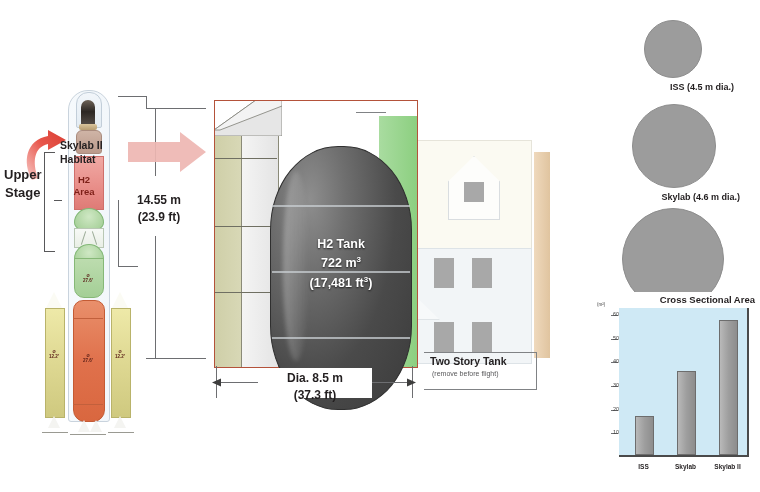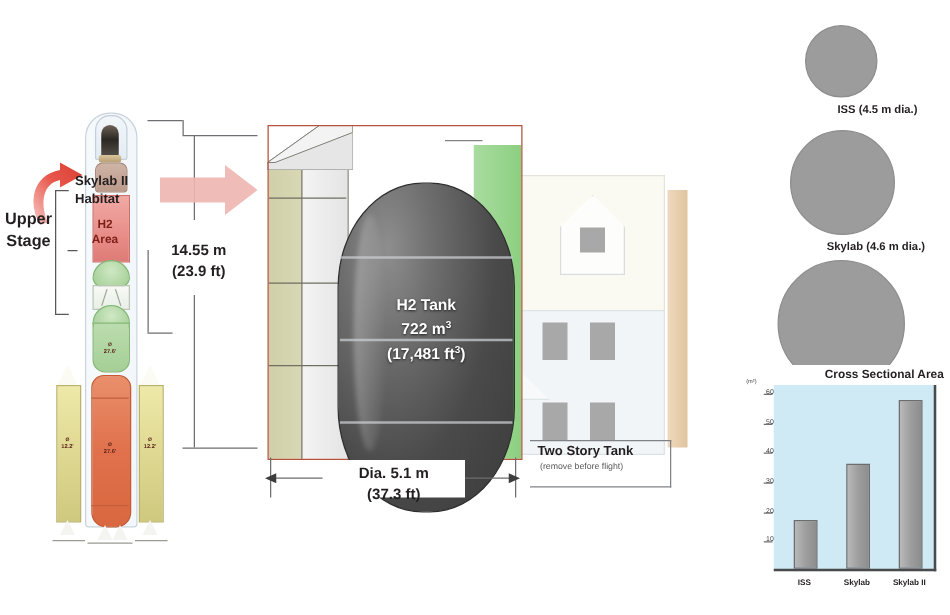--- a/index.html
+++ b/index.html
@@ -377,21 +377,21 @@
     <div class="dimline-v" style="left:412px;top:366px;height:32px;"></div>
     <div class="dimline-h" style="left:216px;top:382px;width:196px;"></div>
     <svg class="abs" style="left:212px;top:378px;width:10px;height:9px;" viewBox="0 0 10 9">
       <polygon points="0,4.5 9,0.5 9,8.5" fill="#3d3d3d"></polygon>
     </svg>
     <svg class="abs" style="left:406px;top:378px;width:10px;height:9px;" viewBox="0 0 10 9">
       <polygon points="10,4.5 1,0.5 1,8.5" fill="#3d3d3d"></polygon>
     </svg>
     <div class="abs" style="left:258px;top:368px;width:114px;height:30px;background:#ffffff;"></div>
     <div class="txt bold ctr" style="left:258px;top:370px;width:114px;font-size:12px;line-height:1.45;">
-      <span>Dia. 5.1 m</span><br>
+      <span>Dia. 8.5 m</span><br>
       <span>(37.3 ft)</span>
     </div>
   </div>
 
   <div class="abs" style="left:588px;top:12px;width:168px;height:276px;">
 
     <div class="circ" style="left:56px;top:8px;width:56px;height:56px;"></div>
     <div class="circ-label" style="left:22px;top:70px;width:124px;">ISS (4.5 m dia.)</div>
 
     <div class="circ" style="left:44px;top:92px;width:82px;height:82px;"></div>

